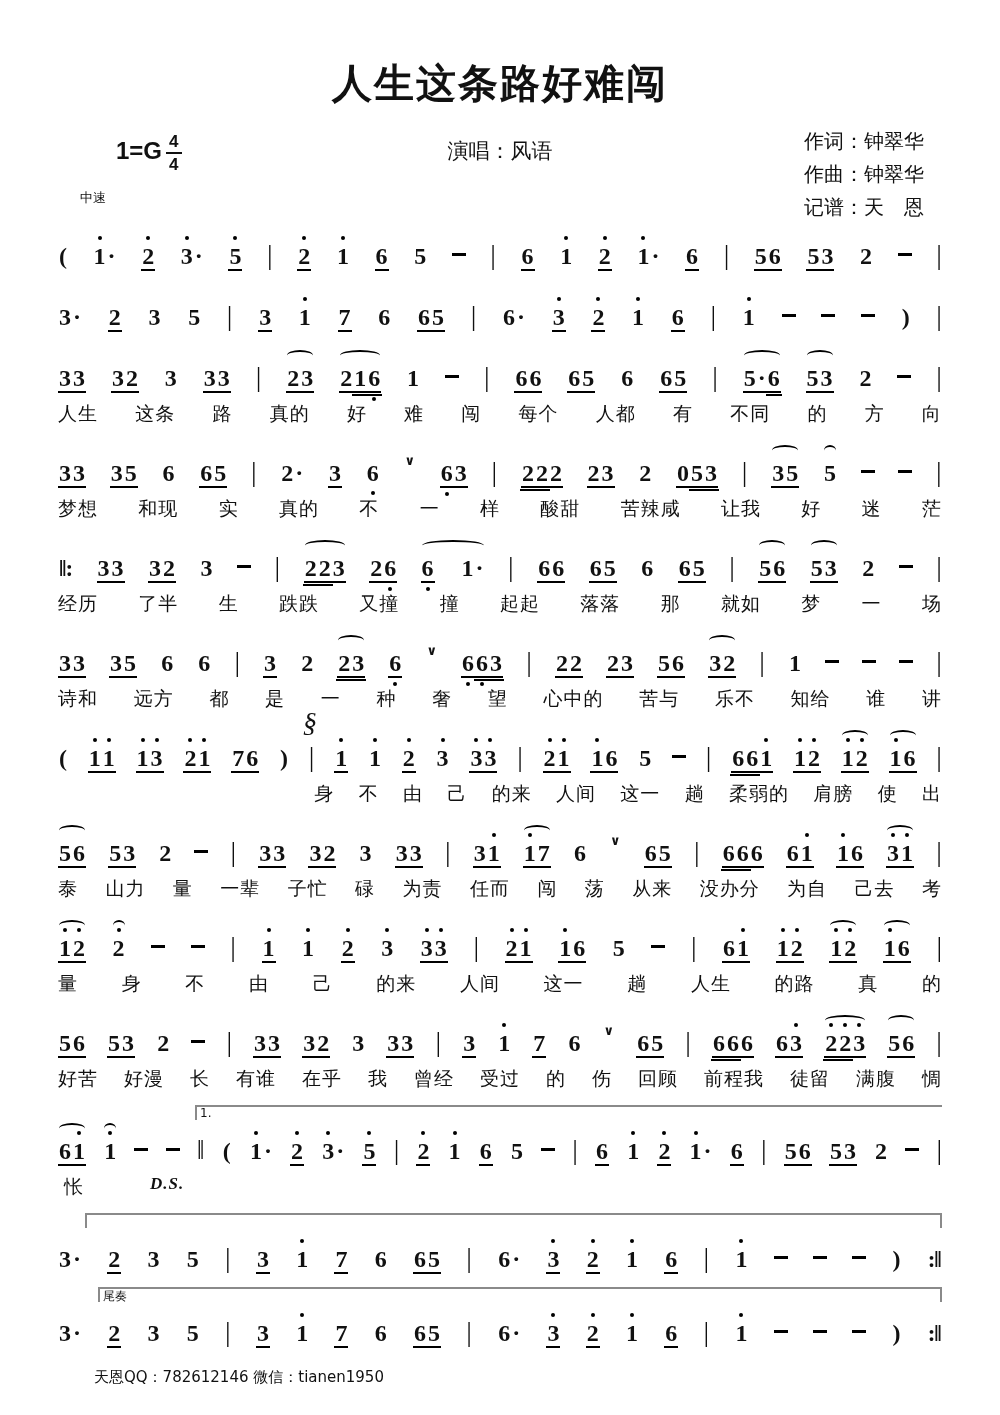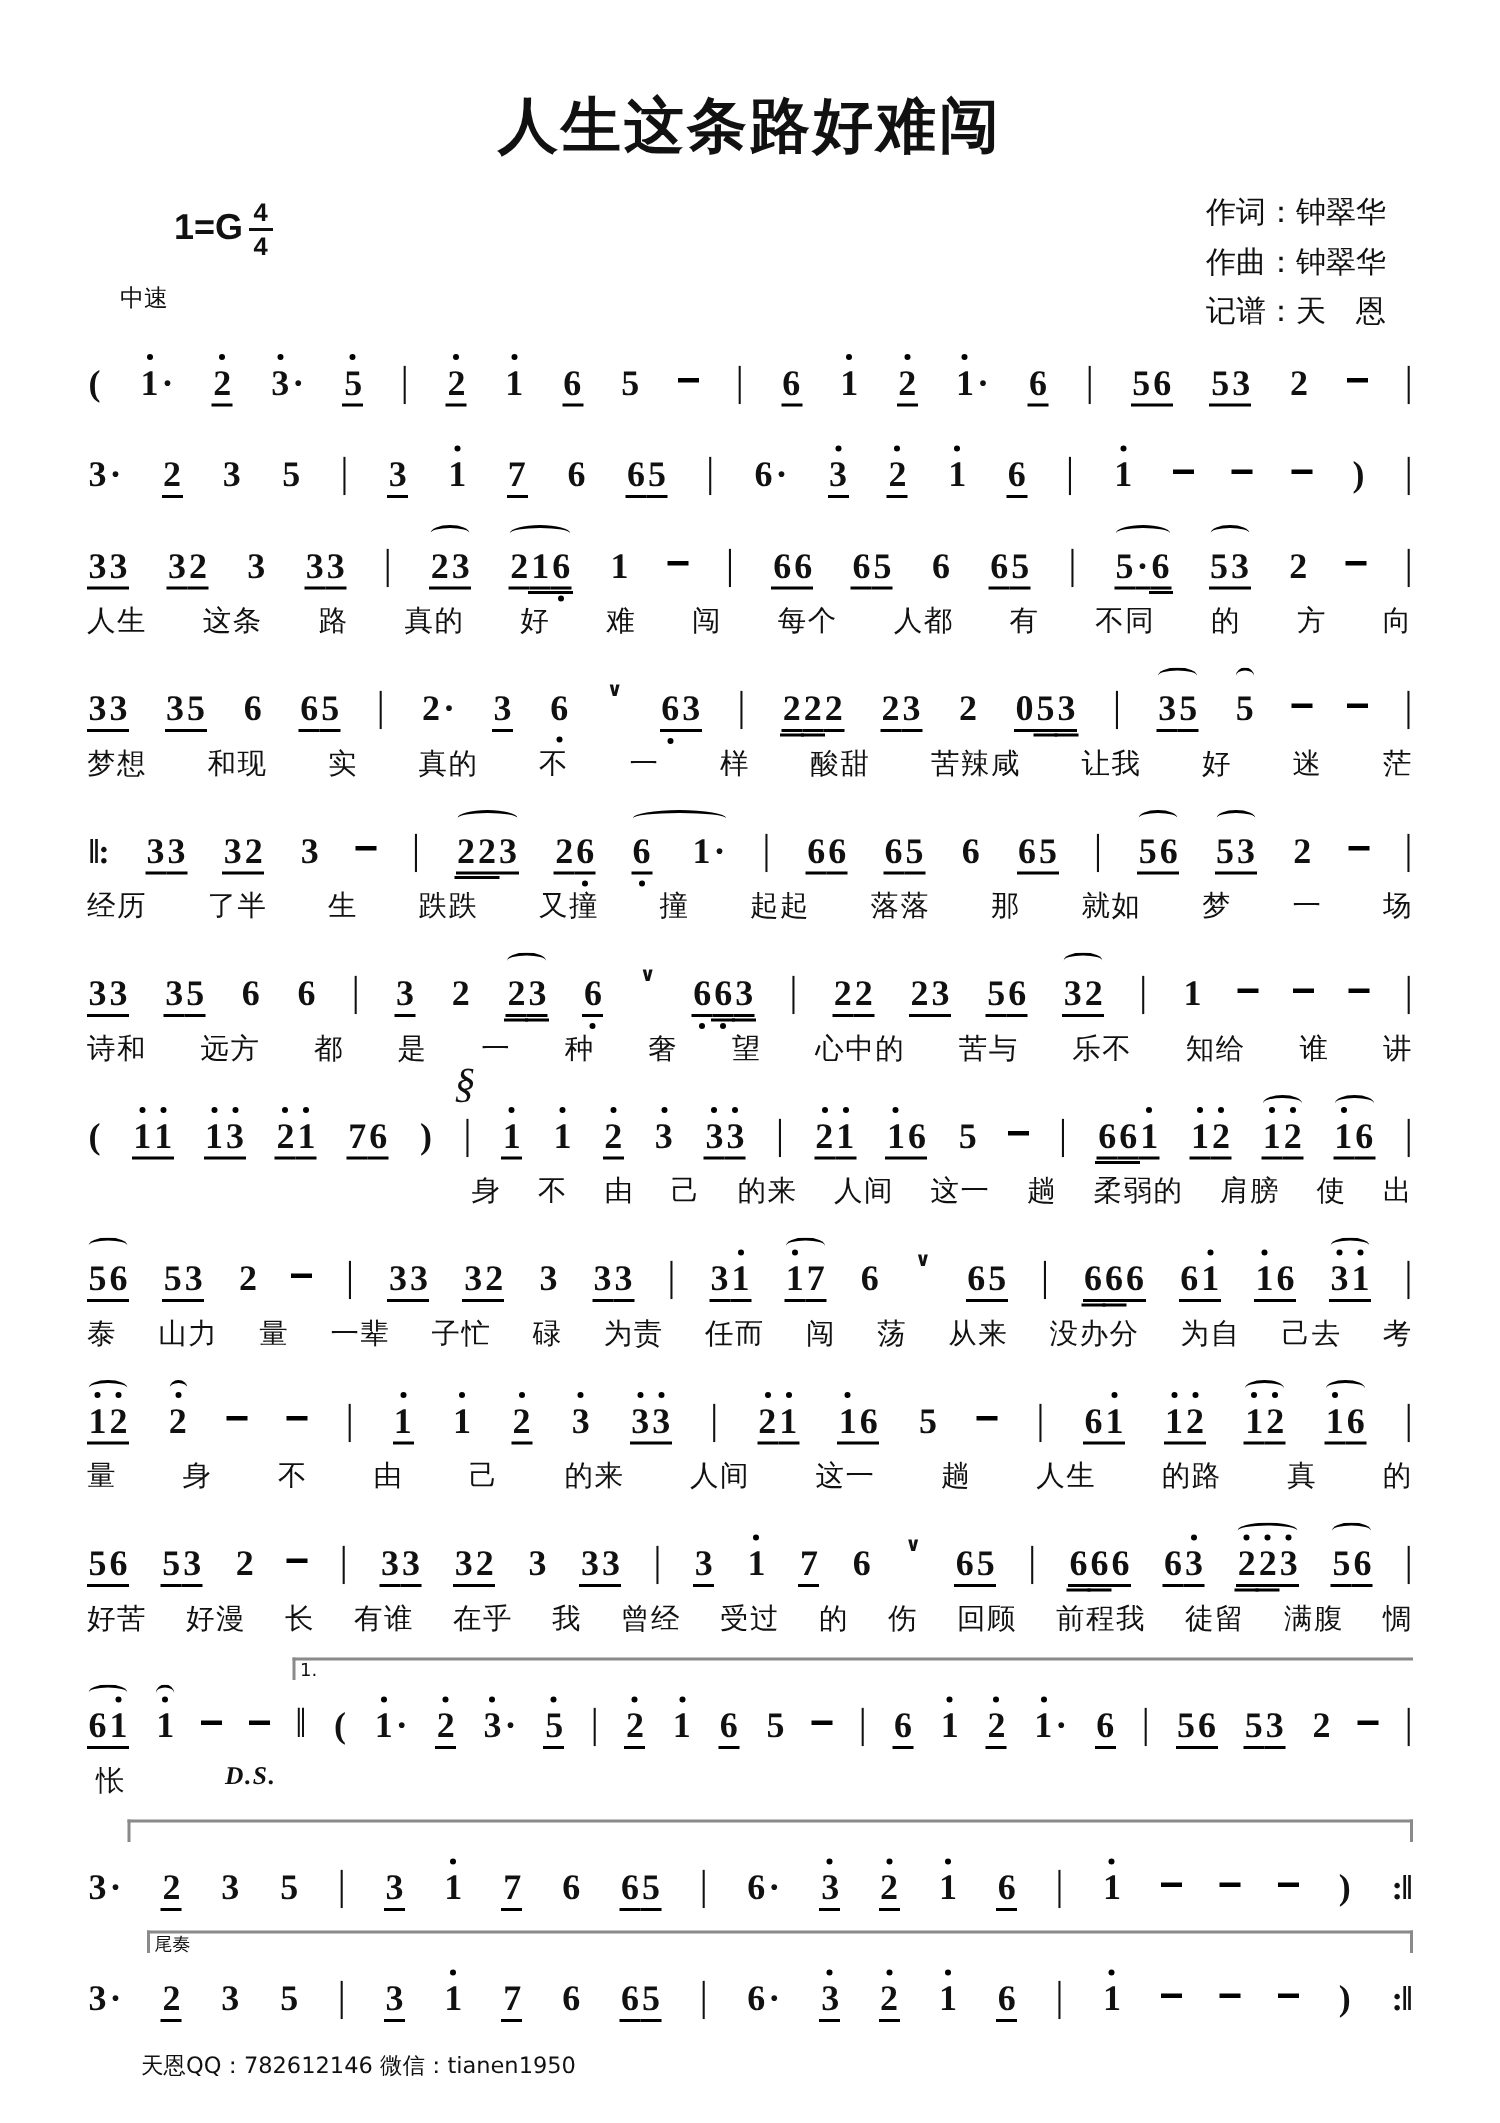--- a/index.html
+++ b/index.html
@@ -11,21 +11,21 @@
   .title{text-align:center;font-size:40px;font-weight:700;letter-spacing:2px;margin-top:28px;}
   .meta{position:relative;height:92px;margin-top:14px;}
   .keysig{position:absolute;left:22px;top:8px;font-size:24px;font-weight:700;
           font-family:Liberation Sans, sans-serif;margin-left:36px;}
   .frac{display:inline-block;vertical-align:middle;text-align:center;font-size:17px;
         font-weight:700;line-height:1;margin-left:4px;}
   .frac .num{display:block;border-bottom:2px solid #111;padding:0 3px 2px;}
   .frac .den{display:block;padding-top:2px;}
   .singer{position:absolute;left:0;right:0;top:12px;text-align:center;font-size:21px;}
   .credits{position:absolute;right:18px;top:0;text-align:left;font-size:20px;line-height:1.65;}
-  .tempo{position:absolute;left:22px;top:64px;font-size:16px;}
+  .tempo{position:absolute;left:22px;top:64px;font-size:13px;}
 
   
   .systems{margin-top:6px;}
   .sys{margin-bottom:13px;position:relative;}
   .notes{display:flex;justify-content:space-between;align-items:baseline;
          font-family:"Liberation Serif","DejaVu Serif",serif;font-weight:700;font-size:24px;
          padding-top:18px;}
   .tok{display:inline-block;position:relative;white-space:nowrap;}
   .ch{position:relative;display:inline-block;padding:0 1px;line-height:1;}
   .ch.u{border-bottom:2px solid #000;padding-bottom:1px;}
@@ -66,20 +66,21 @@
 </head>
 <body>
 
 <div class="page">
   <div class="title">人生这条路好难闯</div>
 
   <div class="meta">
     <div class="keysig">
       <span>1=G</span><span class="frac"><span class="num">4</span><span class="den">4</span></span>
     </div>
+    <div class="singer">演唱：风语</div>
     <div class="credits">
       <div>作词：钟翠华</div>
       <div>作曲：钟翠华</div>
       <div>记谱：天　恩</div>
     </div>
     <div class="tempo">中速</div>
   </div>
 
   <div class="systems" id="systems">
       <div class="sys sys-1">

